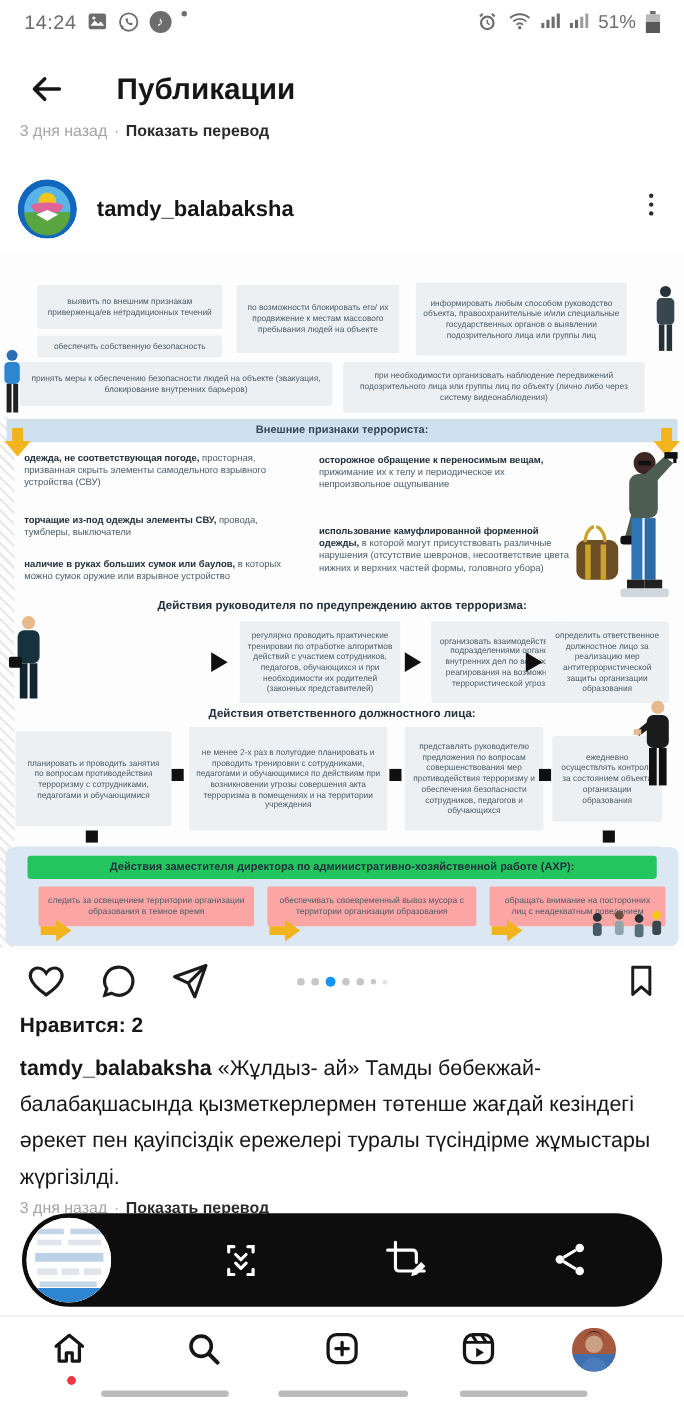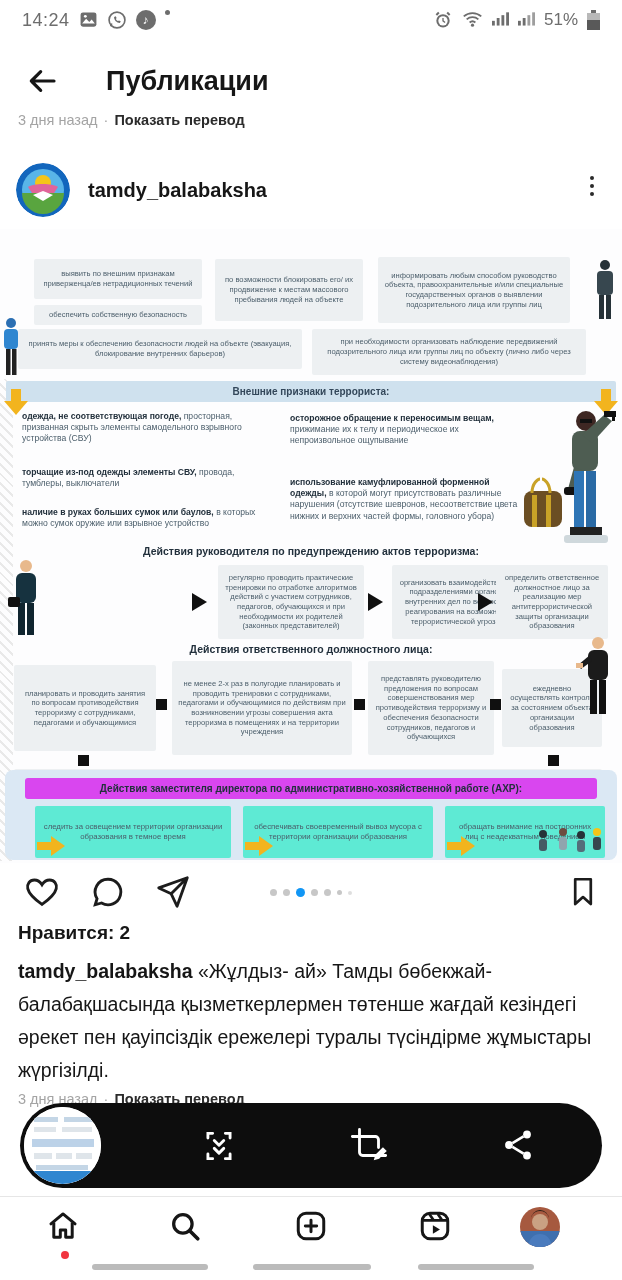--- a/index.html
+++ b/index.html
@@ -53,23 +53,23 @@
   .sq{position:absolute;width:11px;height:11px;background:#101010;}
   .ydown{position:absolute;width:24px;height:28px;}
   .ydown .t{position:absolute;left:7px;top:0;width:10px;height:13px;background:#f2b41e;}
   .ydown .h{position:absolute;left:0;top:12px;width:0;height:0;border-left:12px solid transparent;
             border-right:12px solid transparent;border-top:14px solid #f2b41e;}
   .yright{position:absolute;width:30px;height:20px;}
   .yright .t{position:absolute;left:0;top:6px;width:16px;height:8px;background:#f2b41e;}
   .yright .h{position:absolute;left:14px;top:0;width:0;height:0;border-top:10px solid transparent;
              border-bottom:10px solid transparent;border-left:14px solid #f2b41e;}
   .s5panel{position:absolute;left:5px;top:541px;width:612px;height:90px;background:#dbe8f4;border-radius:8px;}
-  .s5title{position:absolute;left:20px;top:8px;width:572px;height:21px;background:#d946ef;border-radius:3px;
+  .s5title{position:absolute;left:20px;top:8px;width:572px;height:21px;background:#22c55e;border-radius:3px;
            font-weight:bold;color:#22303c;font-size:10px;line-height:21px;text-align:center;}
-  .s5box{position:absolute;top:36px;height:52px;background:#5eead4;border-radius:2px;font-size:7.8px;
+  .s5box{position:absolute;top:36px;height:36px;background:#fca5a5;border-radius:2px;font-size:7.8px;
          line-height:1.3;color:#4a5d6a;display:flex;align-items:center;justify-content:center;
          text-align:center;padding:2px 8px;box-sizing:border-box;}
 
   
   .actions{position:absolute;top:868px;left:0;width:622px;height:50px;}
   .act-icon{position:absolute;top:6px;}
   .dots{position:absolute;top:20px;left:0;width:622px;display:flex;gap:6px;justify-content:center;align-items:center;}
   .dots i{border-radius:50%;background:#c7c7c7;}
   .dots .d{width:7px;height:7px;}
   .dots .active{width:9px;height:9px;background:#1196f5;}

